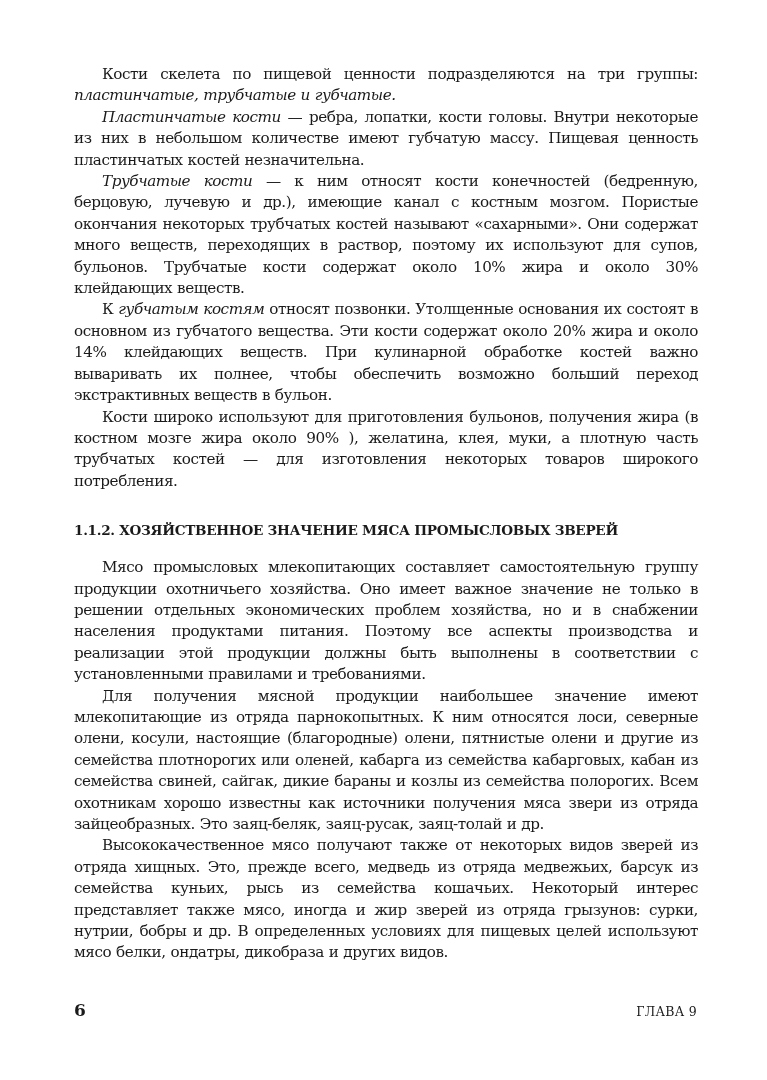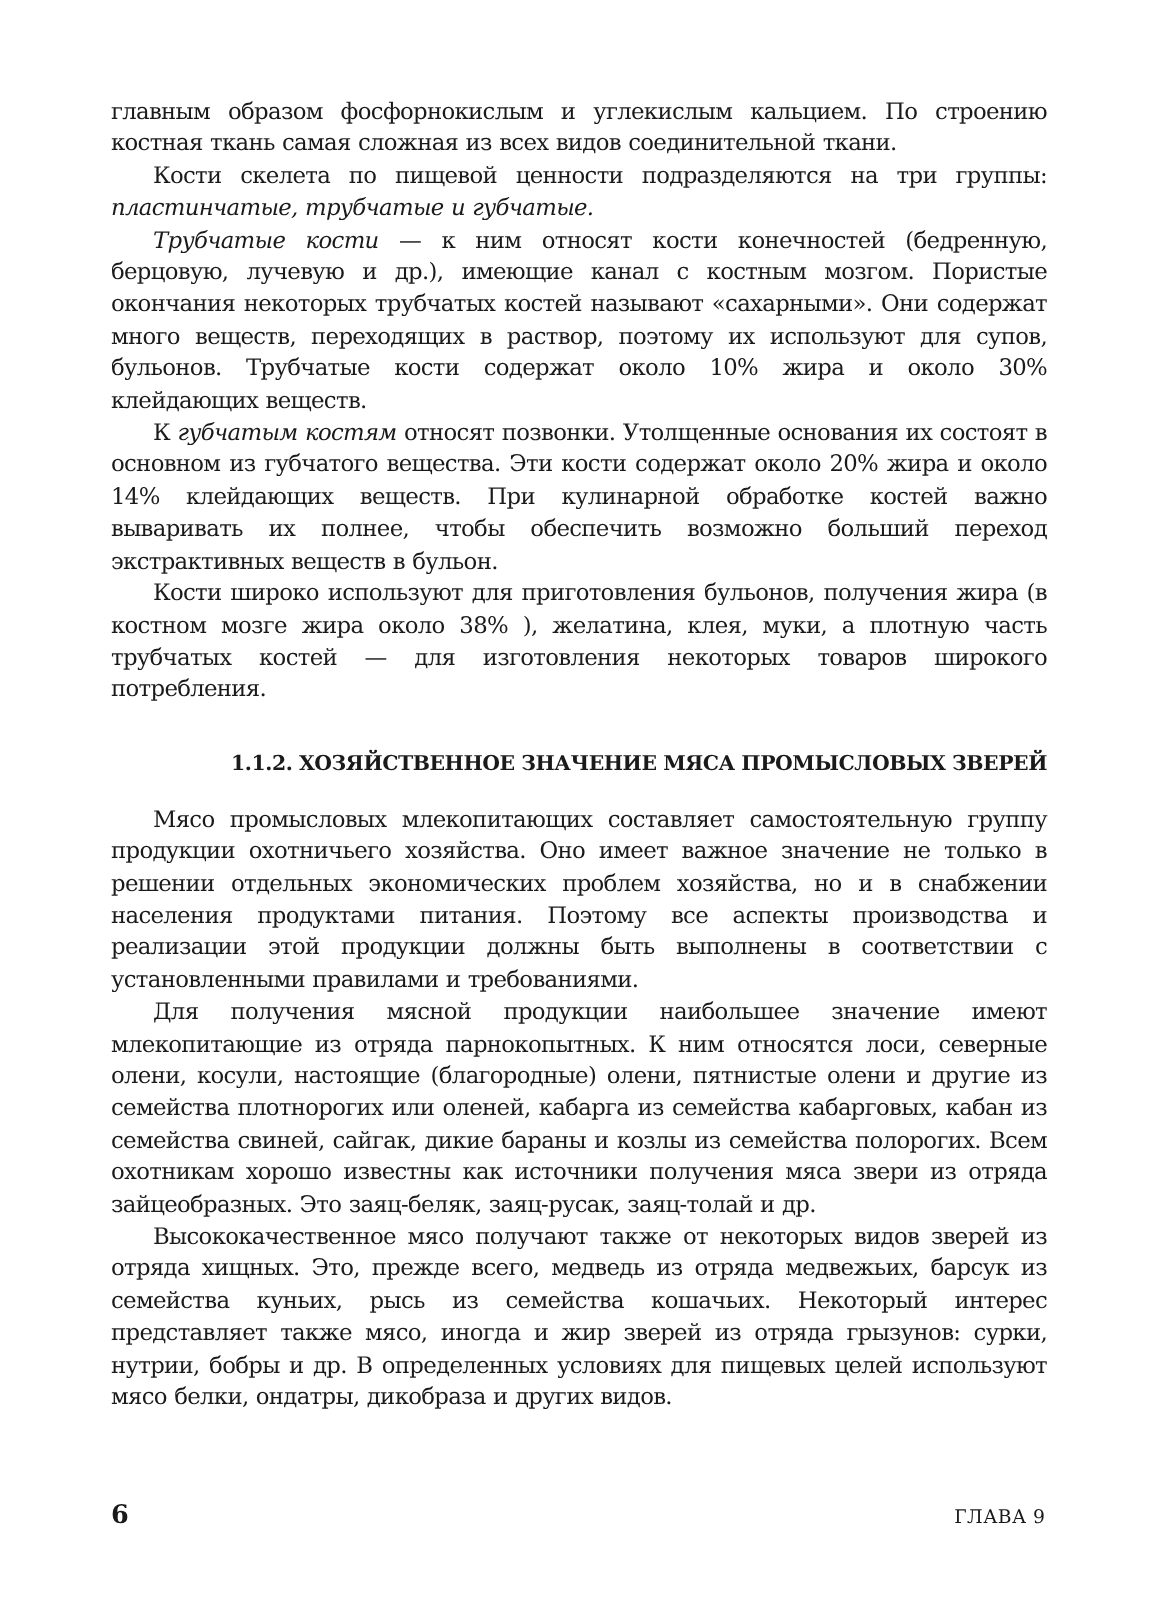--- a/index.html
+++ b/index.html
@@ -32,21 +32,21 @@
     word-spacing: 0.5px;
   }
   .para.noindent {
     text-indent: 0;
   }
   .para em {
     margin-top: 20px;
   }
   .section-heading {
     margin: 28px 0 17px 0;
-    text-align: right;
+    text-align: left;
     font-size: 13.6px;
     font-weight: bold;
     line-height: 20px;
     letter-spacing: -0.3px;
   }
   .footer {
     position: absolute;
     left: 74px;
     top: 1000px;
     width: 623px;
@@ -61,25 +61,25 @@
   .running-head {
     font-size: 12.5px;
     letter-spacing: 0.3px;
   }
 </style>
 </head>
 <body>
 
 <div class="page">
   <div id="before">
-      <p class="para noindent"><span>главным образом фосфорнокислым и углекислым кальцием. По строению костная ткань самая сложная из всех видов соединительной ткани.</span></p>
       <p class="para"><span>Кости скелета по пищевой ценности подразделяются на три группы: </span><em>пластин­чатые, трубчатые и губчатые.</em></p>
+      <p class="para"><em>Пластинчатые кости</em><span> — ребра, лопатки, кости головы. Внутри некоторые из них в небольшом количестве имеют губчатую массу. Пищевая ценность пластин­чатых костей незначительна.</span></p>
       <p class="para"><em>Трубчатые кости</em><span> — к ним относят кости конечностей (бедренную, берцовую, лучевую и др.), имеющие канал с костным мозгом. Пористые окончания некото­рых трубчатых костей называют «сахарными». Они содержат много веществ, пере­ходящих в раствор, поэтому их используют для супов, бульонов. Трубчатые кости содержат около 10% жира и около 30% клейдающих веществ.</span></p>
       <p class="para"><span>К </span><em>губчатым костям</em><span> относят позвонки. Утолщенные основания их состоят в основном из губчатого вещества. Эти кости содержат около 20% жира и около 14% клейдающих веществ. При кулинарной обработке костей важно вываривать их полнее, чтобы обеспечить возможно больший переход экстрактивных веществ в бульон.</span></p>
-      <p class="para"><span>Кости широко используют для приготовления бульонов, получения жира (в костном мозге жира около 38% ), желатина, клея, муки, а плотную часть трубча­тых костей — для изготовления некоторых товаров широкого потребления.</span></p>
+      <p class="para"><span>Кости широко используют для приготовления бульонов, получения жира (в костном мозге жира около 90% ), желатина, клея, муки, а плотную часть трубча­тых костей — для изготовления некоторых товаров широкого потребления.</span></p>
     </div>
   <h2 class="section-heading">1.1.2. ХОЗЯЙСТВЕННОЕ ЗНАЧЕНИЕ МЯСА ПРОМЫСЛОВЫХ ЗВЕРЕЙ</h2>
   <div id="after">
       <p class="para"><span>Мясо промысловых млекопитающих составляет самостоятельную группу про­дукции охотничьего хозяйства. Оно имеет важное значение не только в решении отдельных экономических проблем хозяйства, но и в снабжении населения про­дуктами питания. Поэтому все аспекты производства и реализации этой продук­ции должны быть выполнены в соответствии с установленными правилами и тре­бованиями.</span></p>
       <p class="para"><span>Для получения мясной продукции наибольшее значение имеют млекопитаю­щие из отряда парнокопытных. К ним относятся лоси, северные олени, косули, настоящие (благородные) олени, пятнистые олени и другие из семейства плотно­рогих или оленей, кабарга из семейства кабарговых, кабан из семейства свиней, сайгак, дикие бараны и козлы из семейства полорогих. Всем охотникам хорошо известны как источники получения мяса звери из отряда зайцеобразных. Это заяц-беляк, заяц-русак, заяц-толай и др.</span></p>
       <p class="para"><span>Высококачественное мясо получают также от некоторых видов зверей из от­ряда хищных. Это, прежде всего, медведь из отряда медвежьих, барсук из семей­ства куньих, рысь из семейства кошачьих. Некоторый интерес представляет также мясо, иногда и жир зверей из отряда грызунов: сурки, нутрии, бобры и др. В опре­деленных условиях для пищевых целей используют мясо белки, ондатры, дико­браза и других видов.</span></p>
     </div>
 </div>
 
 <div class="footer">

